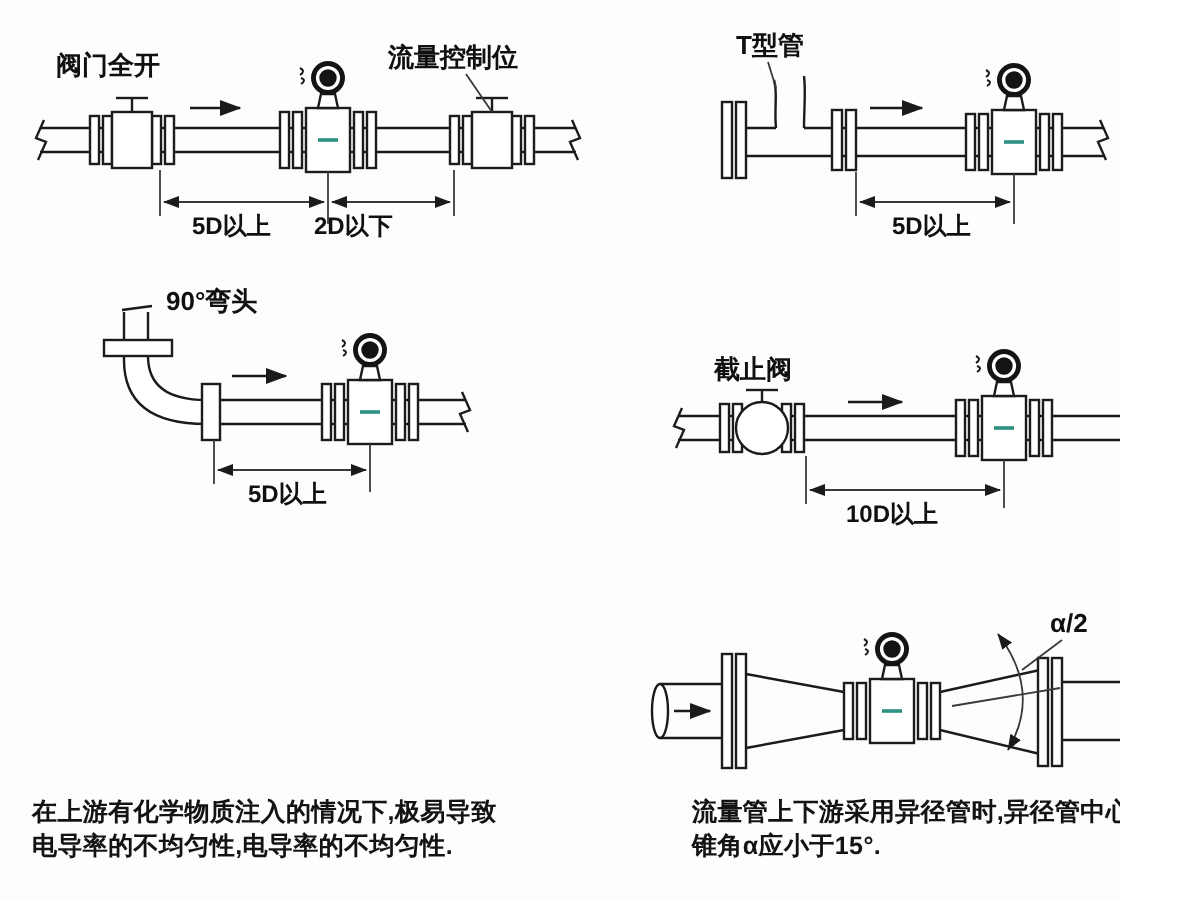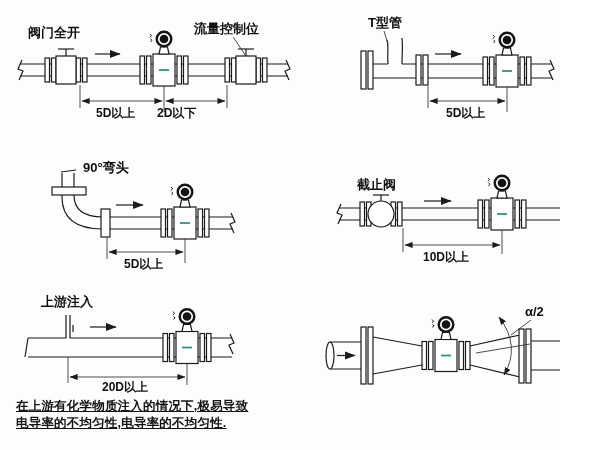--- a/index.html
+++ b/index.html
@@ -6,21 +6,21 @@
   #stage{position:relative;width:560px;height:450px;background:#fdfdfd;overflow:hidden;
          font-family:"Liberation Sans",sans-serif;}
   .panel{position:absolute;}
   svg{display:block;}
   .s{stroke:#1b1b1b;stroke-width:1.2;fill:none;}
   .w{fill:#fff;stroke:#1b1b1b;stroke-width:1.2;}
   .thin{stroke:#3a3a3a;stroke-width:0.9;fill:none;}
   .lbl{font:700 13px "Liberation Sans",sans-serif;fill:#101010;}
   .dim{font:700 12px "Liberation Sans",sans-serif;fill:#101010;}
   .caption{position:absolute;font:600 12.5px "Liberation Sans",sans-serif;
-           color:#131313;line-height:17px;letter-spacing:0.2px;white-space:nowrap;text-decoration:underline;}
+           color:#131313;line-height:17px;letter-spacing:0.2px;white-space:nowrap;}
 </style>
 </head>
 <body>
 
 <div id="stage">
 
   <svg width="0" height="0" style="position:absolute">
     <defs>
       <marker id="arr" viewBox="0 0 8 6" markerWidth="9" markerHeight="7" refX="7.5" refY="3" orient="auto-start-reverse">
         <path d="M0,0 L8,3 L0,6 Z" fill="#1b1b1b"></path>
@@ -103,21 +103,21 @@
       <g>
         <line class="thin" x1="128" y1="86" x2="128" y2="108"></line>
         <line class="thin" x1="207" y1="87" x2="207" y2="112"></line>
         <line class="thin" x1="130" y1="101" x2="205" y2="101" marker-start="url(#arr)" marker-end="url(#arr)"></line>
       </g>
       <text class="lbl" x="68" y="27">T型管</text>
       <text class="dim" x="146" y="117">5D以上</text>
     </svg>
   </div>
 
-  <div class="panel" style="left:0;top:145px">
+  <div class="panel" style="left:0;top:128px">
     <svg width="300" height="145" viewBox="0 0 300 145">
       <g>
         <path d="M62,52 Q62,84 103,84 L103,72 Q74,72 74,52 Z" fill="#fff" stroke="none"></path>
         <path class="s" d="M62,28 V52 M74,28 V50"></path>
         <path class="s" d="M61,27 L76,25"></path>
         <path class="s" d="M62,52 Q62,84 103,84 M74,50 Q74,72 103,72"></path>
         <path class="s" d="M103,72 H233 M103,84 H233"></path>
         <path class="s" d="M231,68 l4,9 l-5,2 l4,9"></path>
       </g>
       <rect class="w" x="52" y="42" width="34" height="8"></rect>
@@ -147,42 +147,20 @@
       <g>
         <line class="thin" x1="119" y1="88" x2="119" y2="112"></line>
         <line class="thin" x1="218" y1="90" x2="218" y2="114"></line>
         <line class="thin" x1="121" y1="105" x2="216" y2="105" marker-start="url(#arr)" marker-end="url(#arr)"></line>
       </g>
       <text class="lbl" x="73" y="49">截止阀</text>
       <text class="dim" x="139" y="121">10D以上</text>
     </svg>
   </div>
 
-  <div class="panel" style="left:0;top:285px">
-    <svg width="300" height="110" viewBox="0 0 300 110">
-      <g>
-        <path class="s" d="M28,53 H232 M28,72 H232"></path>
-        <path class="s" d="M28,53 L25,72"></path>
-        <path class="s" d="M230,49 l4,9 l-5,2 l4,9"></path>
-      </g>
-      <g>
-        <rect x="66.5" y="52" width="3" height="2.4" fill="#fff" stroke="none"></rect>
-        <path class="s" d="M66,30 V53 M70,30 V53 M73,40 V47"></path>
-      </g>
-      <line class="s" x1="90" y1="42" x2="116" y2="42" marker-end="url(#arr)"></line>
-      <use href="#fm" x="187" y="62.5"></use>
-      <g>
-        <line class="thin" x1="68" y1="72" x2="68" y2="98"></line>
-        <line class="thin" x1="187" y1="78" x2="187" y2="100"></line>
-        <line class="thin" x1="70" y1="92" x2="185" y2="92" marker-start="url(#arr)" marker-end="url(#arr)"></line>
-      </g>
-      <text class="lbl" x="41" y="21">上游注入</text>
-      <text class="dim" x="102" y="106">20D以上</text>
-    </svg>
-  </div>
 
   <div class="panel" style="left:300px;top:289px">
     <svg width="300" height="110" viewBox="0 0 300 110">
       <g>
         <path class="s" d="M30,53 H63 M30,80 H63"></path>
         <ellipse class="w" cx="30" cy="66.5" rx="4" ry="13.5"></ellipse>
         <line class="s" x1="37" y1="66.5" x2="55" y2="66.5" marker-end="url(#arr)"></line>
       </g>
       <g>
         <path class="s" d="M73,48 L122,57 M73,85 L122,76"></path>
@@ -205,14 +183,18 @@
         <line class="thin" x1="231" y1="31" x2="211" y2="46"></line>
       </g>
       <text class="lbl" x="225" y="27">α/2</text>
     </svg>
   </div>
 
   <div class="caption" style="left:16px;top:398px">
     <div>在上游有化学物质注入的情况下,极易导致</div>
     <div>电导率的不均匀性,电导率的不均匀性.</div>
   </div>
+  <div class="caption" style="left:346px;top:398px">
+    <div>流量管上下游采用异径管时,异径管中心</div>
+    <div>锥角α应小于15°.</div>
+  </div>
 
 </div>
 
 </body></html>

